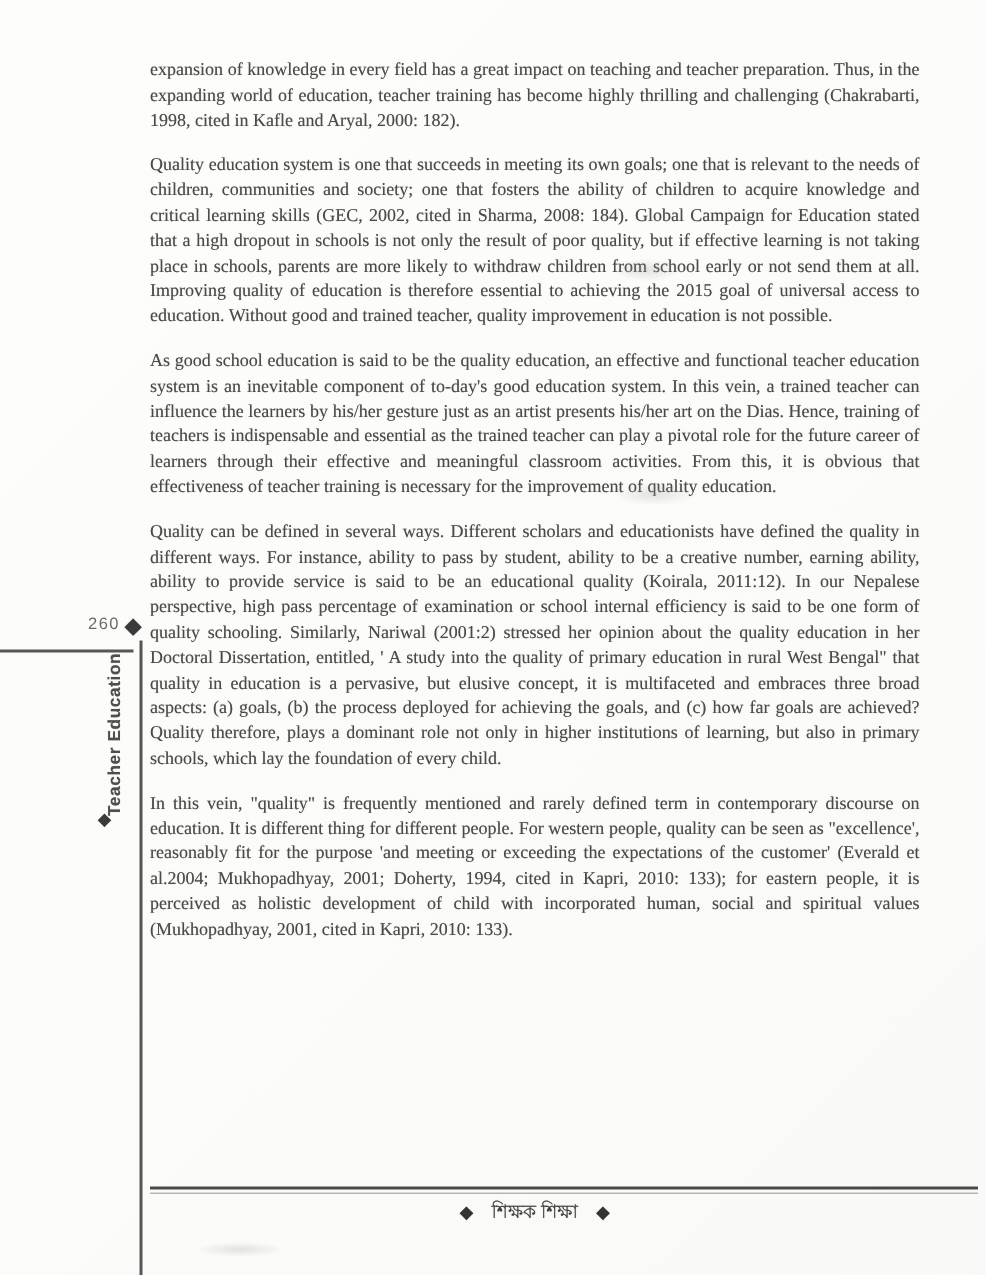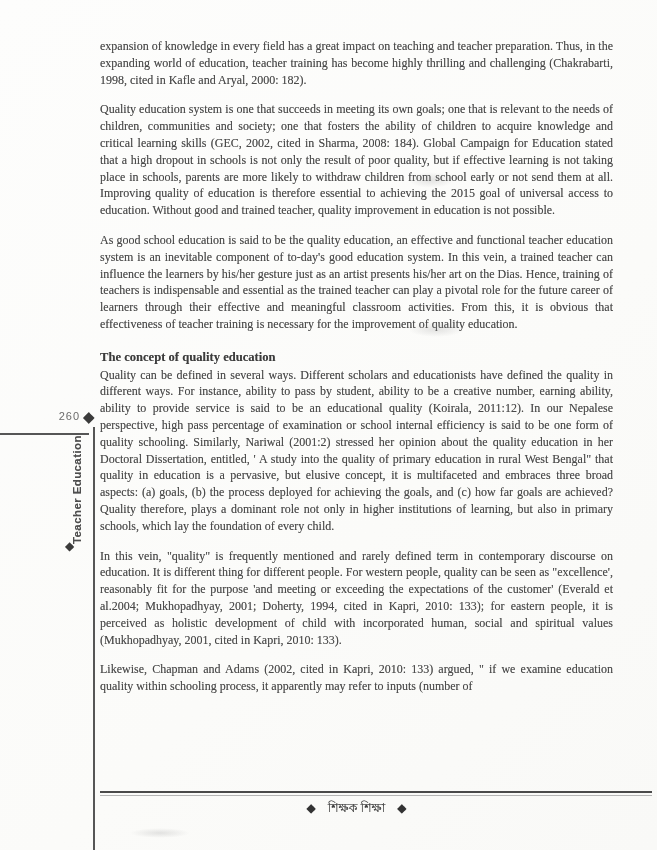--- a/index.html
+++ b/index.html
@@ -117,24 +117,22 @@
   <div class="corner-diamond">◆</div>
   <div class="h-rule"></div>
   <div class="v-rule"></div>
   <div class="sidebar-label">Teacher Education</div>
   <div class="sidebar-diamond">◆</div>
 
   <div class="content">
     <p>expansion of knowledge in every field has a great impact on teaching and teacher preparation. Thus, in the expanding world of education, teacher training has become highly thrilling and challenging (Chakrabarti, 1998, cited in Kafle and Aryal, 2000: 182).</p>
     <p>Quality education system is one that succeeds in meeting its own goals; one that is relevant to the needs of children, communities and society; one that fosters the ability of children to acquire knowledge and critical learning skills (GEC, 2002, cited in Sharma, 2008: 184). Global Campaign for Education stated that a high dropout in schools is not only the result of poor quality, but if effective learning is not taking place in schools, parents are more likely to withdraw children from school early or not send them at all. Improving quality of education is therefore essential to achieving the 2015 goal of universal access to education. Without good and trained teacher, quality improvement in education is not possible.</p>
     <p>As good school education is said to be the quality education, an effective and functional teacher education system is an inevitable component of to-day's good education system. In this vein, a trained teacher can influence the learners by his/her gesture just as an artist presents his/her art on the Dias. Hence, training of teachers is indispensable and essential as the trained teacher can play a pivotal role for the future career of learners through their effective and meaningful classroom activities. From this, it is obvious that effectiveness of teacher training is necessary for the improvement of quality education.</p>
-    <h2>The concept of quality education</h2>
     <p>Quality can be defined in several ways. Different scholars and educationists have defined the quality in different ways. For instance, ability to pass by student, ability to be a creative number, earning ability, ability to provide service is said to be an educational quality (Koirala, 2011:12).  In our Nepalese perspective, high pass percentage of examination or school internal efficiency is said to be one form of quality schooling. Similarly, Nariwal (2001:2) stressed her opinion about the quality education in her Doctoral Dissertation, entitled, ' A study into the quality of primary education in rural West Bengal" that quality in education is a pervasive, but elusive concept, it is multifaceted and embraces three broad aspects: (a) goals, (b) the process deployed for achieving the goals, and (c) how far goals are achieved? Quality therefore, plays a dominant role not only in higher institutions of learning, but also in primary schools, which lay the foundation of every child.</p>
     <p>In this vein, "quality" is frequently mentioned and rarely defined term in contemporary discourse on education. It is different thing for different people. For western people, quality can be seen as "excellence', reasonably fit for the purpose 'and meeting or exceeding the expectations of the customer' (Everald et al.2004; Mukhopadhyay, 2001; Doherty, 1994, cited in Kapri, 2010: 133); for eastern people, it is perceived as holistic development of child with incorporated human, social and spiritual values (Mukhopadhyay, 2001, cited in Kapri, 2010: 133).</p>
-    <p>Likewise, Chapman and Adams (2002, cited in Kapri, 2010: 133) argued, " if we examine education quality within schooling process, it apparently may refer to inputs (number of</p>
   </div>
 
   <div class="footer-rule"></div>
   <div class="footer">
     <span class="f-diamond">◆</span><span>শিক্ষক শিক্ষা</span><span class="f-diamond">◆</span>
   </div>
 
   <div class="smudge s1"></div>
   <div class="smudge s2"></div>
   <div class="smudge s3"></div>

